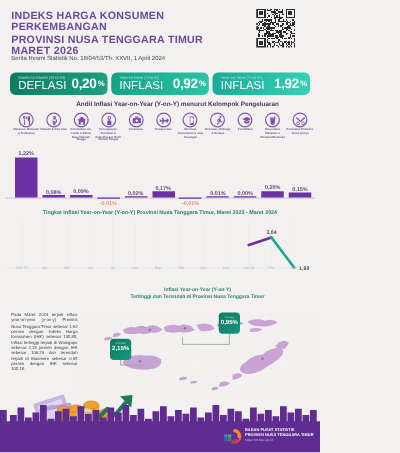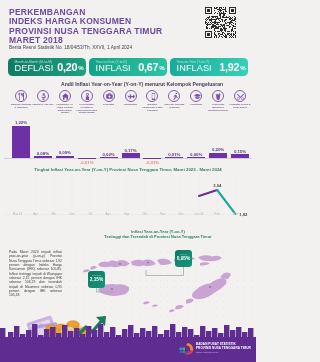--- a/index.html
+++ b/index.html
@@ -65,24 +65,24 @@
   .footbar{position:absolute;left:0;top:337px;width:256px;height:25px;background:#5f2d91;}
   .fbrand{position:absolute;left:196px;top:343px;font-size:3.1px;color:#fff;font-weight:bold;line-height:3.9px;letter-spacing:.05px;}
   .furl{font-size:2.5px;font-weight:normal;color:#cbb9e3;}
 </style>
 </head>
 <body>
 
 <div id="page">
 
   <div class="title">
+    <div>INDEKS HARGA KONSUMEN</div>
     <div>PERKEMBANGAN</div>
-    <div>INDEKS HARGA KONSUMEN</div>
     <div>PROVINSI NUSA TENGGARA TIMUR</div>
-    <div>MARET 2018</div>
+    <div>MARET 2026</div>
   </div>
   <div class="release">Berita Resmi Statistik No. 18/04/53/Th. XXVII, 1 April 2024</div>
   <div class="qr" id="qr"><svg width="31" height="31" viewBox="0 0 31 31" shape-rendering="crispEdges">
         <rect width="31" height="31" fill="#f2f1ef"></rect>
         <rect x="8.55" y="0.00" width="1.07" height="1.07" fill="#2b2b2b"></rect>
         <rect x="10.69" y="0.00" width="1.07" height="1.07" fill="#2b2b2b"></rect>
         <rect x="11.76" y="0.00" width="1.07" height="1.07" fill="#2b2b2b"></rect>
         <rect x="13.90" y="0.00" width="1.07" height="1.07" fill="#2b2b2b"></rect>
         <rect x="14.97" y="0.00" width="1.07" height="1.07" fill="#2b2b2b"></rect>
         <rect x="16.03" y="0.00" width="1.07" height="1.07" fill="#2b2b2b"></rect>
@@ -405,21 +405,21 @@
   <div id="badges">
       <div class="badge b1" style="left: 8px;">
         <div class="bcap">Month-to-Month (M-to-M)</div>
         <div class="bmain">DEFLASI</div>
         <div class="bval">0,20</div>
         <div class="bpct">%</div>
       </div>
       <div class="badge b2" style="left: 89px;">
         <div class="bcap">Year-to-Date (Y-to-D)</div>
         <div class="bmain">INFLASI</div>
-        <div class="bval">0,67</div>
+        <div class="bval">0,92</div>
         <div class="bpct">%</div>
       </div>
       <div class="badge b3" style="left: 170px;">
         <div class="bcap">Year-on-Year (Y-on-Y)</div>
         <div class="bmain">INFLASI</div>
         <div class="bval">1,92</div>
         <div class="bpct">%</div>
       </div>
     </div>
 

